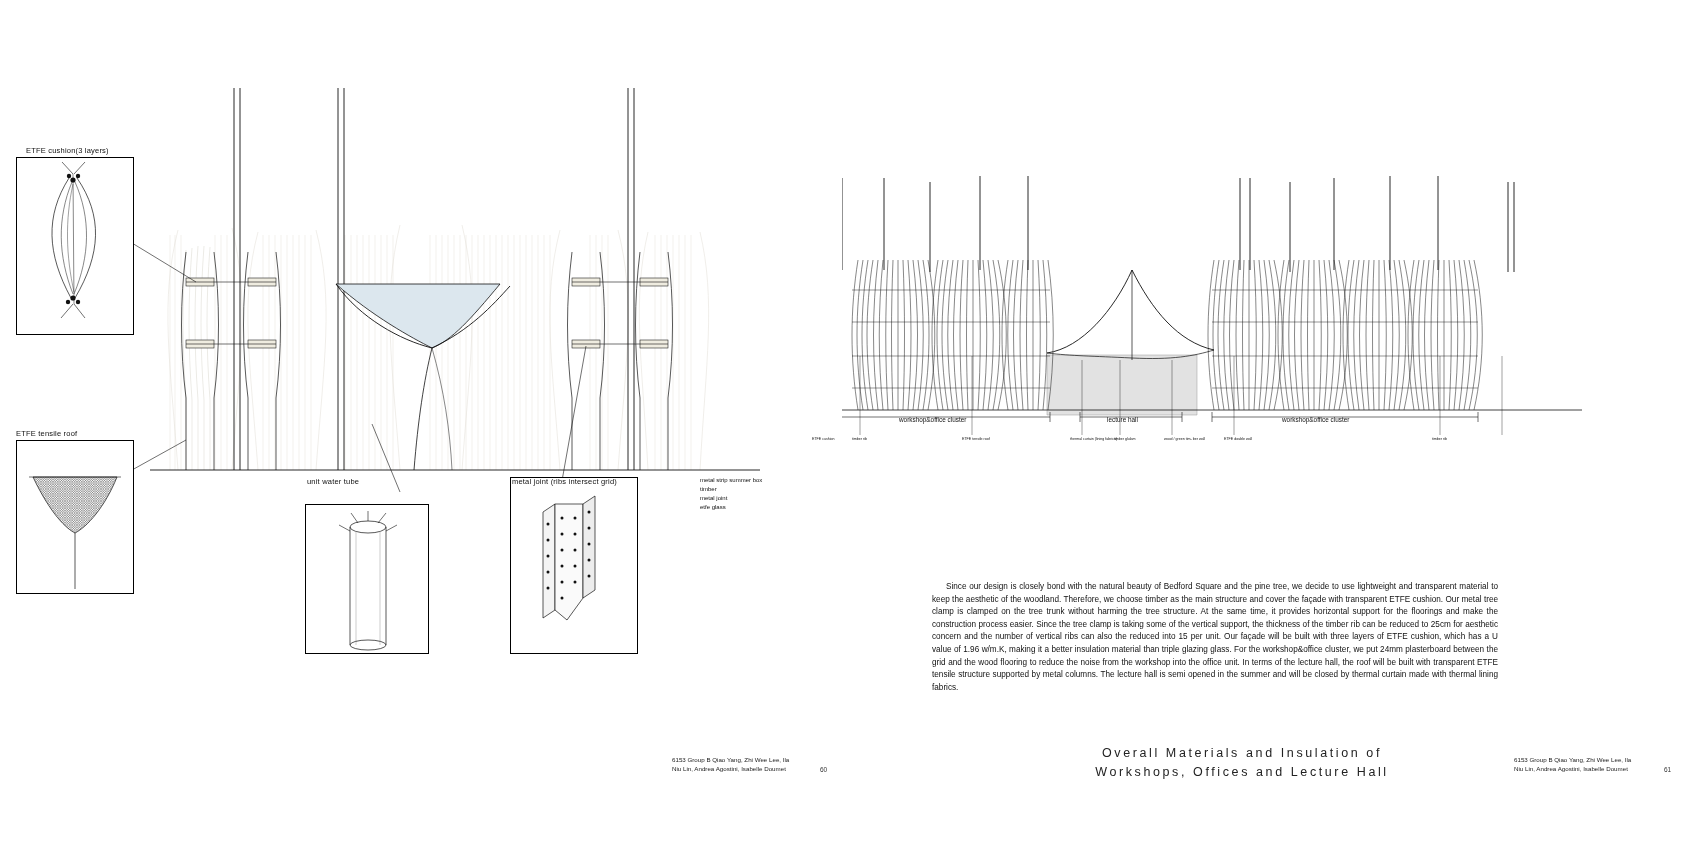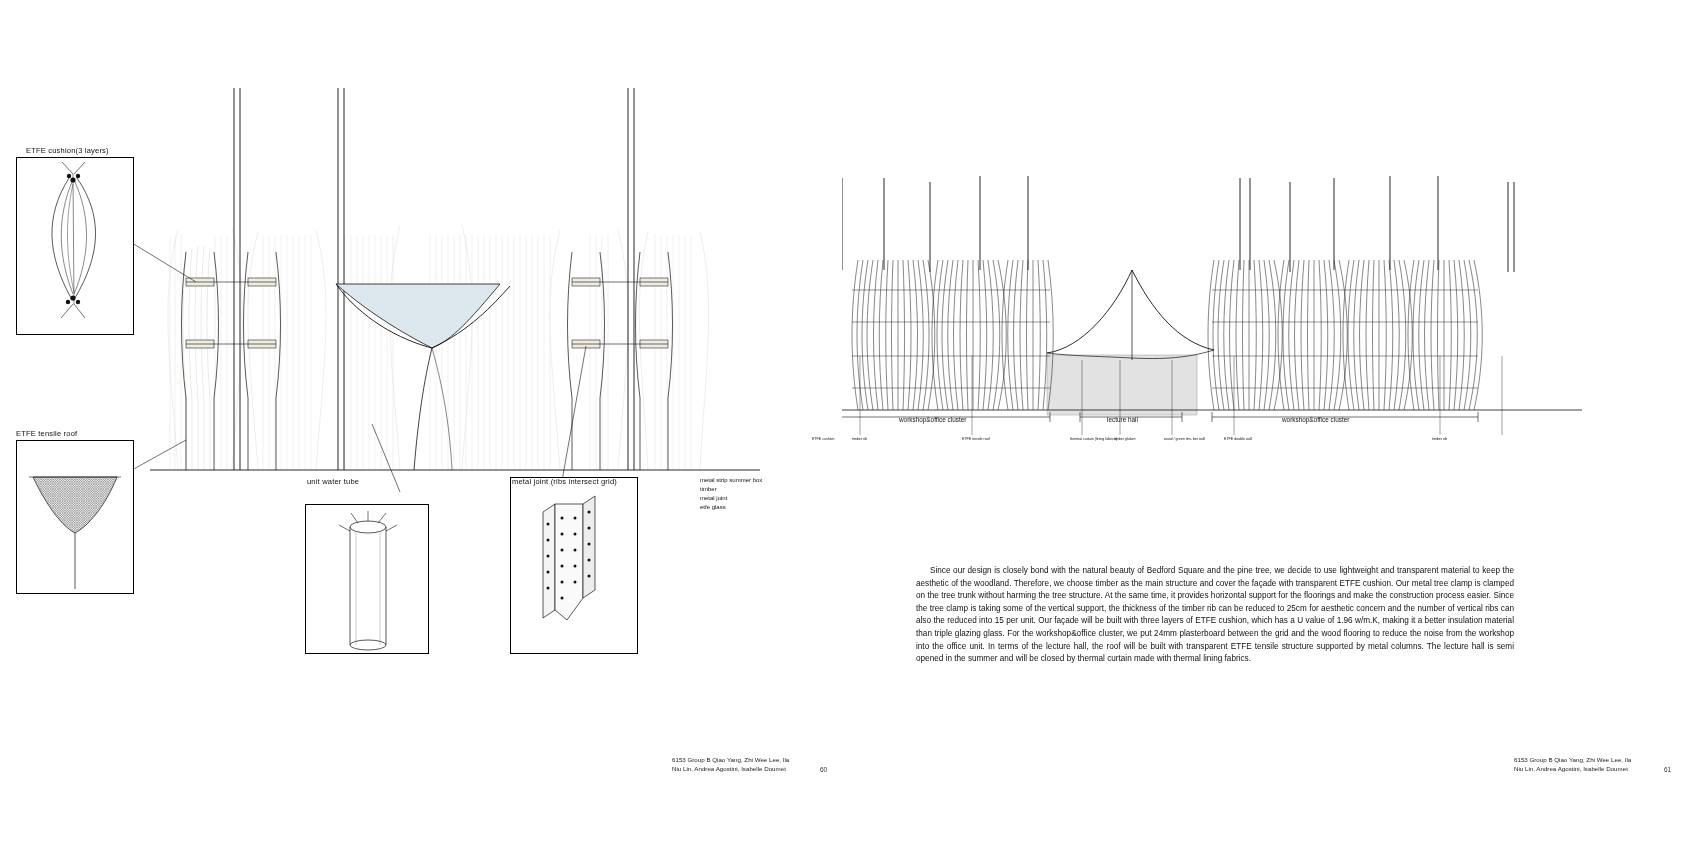--- a/index.html
+++ b/index.html
@@ -14,21 +14,21 @@
   .calloutlabel{position:absolute;font-size:7.5px;letter-spacing:.2px;white-space:nowrap;color:#111;}
   svg{display:block;}
 
   
   .foot-title{position:absolute;font-size:12.5px;letter-spacing:2.6px;color:#222;text-align:center;line-height:19px;}
   .foot-credit{position:absolute;font-size:6.2px;line-height:8px;color:#222;white-space:nowrap;}
   .foot-page{position:absolute;font-size:6.5px;color:#333;}
 
   
   .bodytext{position:absolute;width:598px;font-size:8.2px;line-height:12.6px;color:#111;text-align:justify;}
-  .bodytext p{margin:0;text-indent:14px;}
+  .bodytext p{margin:16px;text-indent:14px;}
 
   
   .zone-label{position:absolute;font-size:6.4px;color:#111;white-space:nowrap;}
   .tiny-label{position:absolute;font-size:3.6px;line-height:4.6px;color:#111;white-space:nowrap;}
   .legend{position:absolute;font-size:6px;line-height:8.6px;color:#111;white-space:nowrap;}
 </style>
 </head>
 <body>
 
 <div class="page">
@@ -471,18 +471,22 @@
     <div class="tiny-label" style="left:272px;top:437px;">timber glulam</div>
     <div class="tiny-label" style="left:322px;top:437px;">wood / green tim-
 ber wall</div>
     <div class="tiny-label" style="left:382px;top:437px;">ETFE double wall</div>
     <div class="tiny-label" style="left:590px;top:437px;">timber rib</div>
 
     <div class="bodytext" style="left:74px;top:565px;">
       <p>Since our design is closely bond with the natural beauty of Bedford Square and the pine tree, we decide to use lightweight and transparent material to keep the aesthetic of the woodland. Therefore, we choose timber as the main structure and cover the façade with transparent ETFE cushion. Our metal tree clamp is clamped on the tree trunk without harming the tree structure. At the same time, it provides horizontal support for the floorings and make the construction process easier.  Since the tree clamp is taking some of the vertical support, the thickness of the timber rib can be reduced to 25cm for aesthetic concern and the number of vertical ribs can also the reduced into 15 per unit.  Our façade will be built with three layers of ETFE cushion, which has a U value of 1.96 w/m.K, making it a better insulation material than triple glazing glass. For the workshop&amp;office cluster, we put 24mm plasterboard between the grid and the wood flooring to reduce the noise from the workshop into the office unit.  In terms of the lecture hall, the roof will be built with transparent ETFE tensile structure supported by metal columns. The lecture hall is semi opened in the summer and will be closed by thermal curtain made with thermal lining fabrics.</p>
     </div>
 
+    <div class="foot-title" style="left:110px;top:744px;width:580px;">
+      <div>Overall Materials and Insulation of</div>
+      <div>Workshops, Offices and Lecture Hall</div>
+    </div>
     <div class="foot-credit" style="left:672px;top:756px;">6153 Group B  Qiao Yang, Zhi Wee Lee, Ila</div>
     <div class="foot-credit" style="left:672px;top:765px;">Niu Lin, Andrea Agostini, Isabelle Doumet</div>
     <div class="foot-page" style="left:822px;top:766px;">61</div>
   </div>
 
 </div>
 
 </body></html>

